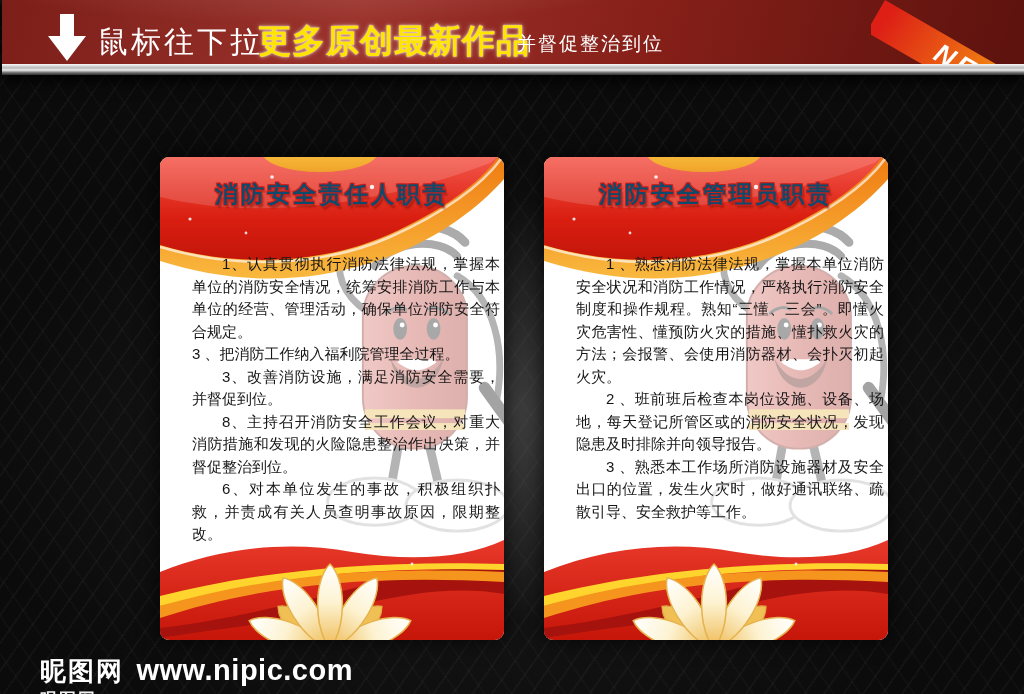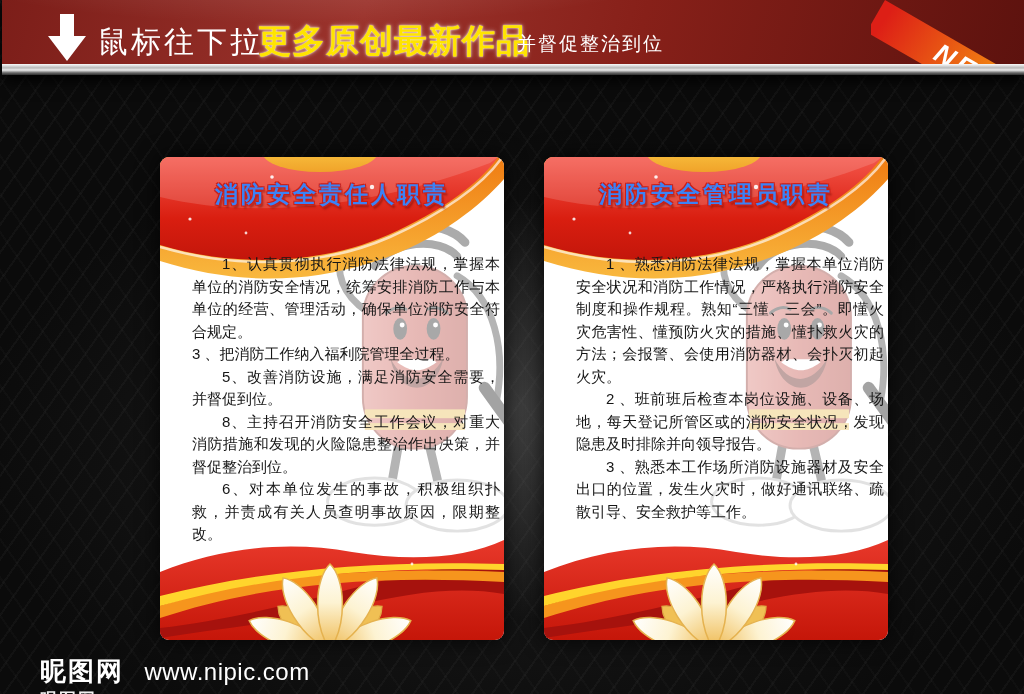--- a/index.html
+++ b/index.html
@@ -44,35 +44,35 @@
   
   .poster {
     position:absolute; top:157px; width:344px; height:483px; background:#fff;
     border-radius:9px; overflow:hidden; box-shadow:0 0 22px rgba(0,0,0,.8);
   }
   .poster-left { left:160px; }
   .poster-right { left:544px; }
   .head-art { position:absolute; top:0; left:0; width:344px; height:132px; z-index:2; }
   .poster-title {
     position:absolute; top:22px; left:0; width:100%; z-index:3; text-align:center;
-    font-size:23px; font-weight:bold; color:#3b82f6; letter-spacing:3px;
+    font-size:23px; font-weight:bold; color:#0c4a6e; letter-spacing:3px;
     text-shadow:-1px -1px 0 #c9201a, 1px -1px 0 #c9201a, -1px 1px 0 #c9201a, 1px 1px 0 #c9201a, 2px 3px 2px rgba(120,14,6,.55);
   }
   .mascot { position:absolute; top:56px; right:-14px; width:216px; height:324px; z-index:1; }
   .poster-body { position:absolute; top:96px; left:32px; width:308px; z-index:4; }
   .para {
     font-size:15px; line-height:22.5px; color:#161616;
     text-align:justify; text-indent:2em;
   }
   .poster-left .para:nth-of-type(2) { text-indent:0; }
   .foot-art { position:absolute; bottom:0; left:0; width:344px; height:112px; z-index:3; }
   
   .site-mark { position:absolute; left:40px; top:654px; color:#fff; z-index:5; }
   .site-name { font-size:26px; font-weight:bold; letter-spacing:2px; }
-  .site-url  { font-size:24px; font-weight:normal; margin-left:16px; letter-spacing:0.5px; }
+  .site-url  { font-size:29px; font-weight:bold; margin-left:8px; letter-spacing:0.5px; }
   .site-mark-cut {
     position:absolute; left:40px; top:688px; height:6px; overflow:hidden;
     color:#efefef; font-weight:bold; font-size:17px; z-index:5; letter-spacing:2px;
   }
   .id-mark { position:absolute; right:16px; top:663px; font-size:13.5px; color:#9b9b9b; letter-spacing:.5px; z-index:5; }
   .svgdefs { position:absolute; width:0; height:0; }
 </style>
 </head>
 <body>
 
@@ -188,21 +188,21 @@
         <use href="#mascotSym"></use>
       </svg>
     <svg class="head-art">
         <use href="#headArt"></use>
       </svg>
     <h2 class="poster-title">消防安全责任人职责</h2>
     <div class="poster-body">
 
     <p class="para">1、认真贯彻执行消防法律法规，掌握本单位的消防安全情况，统筹安排消防工作与本单位的经营、管理活动，确保单位消防安全符合规定。</p>
         <p class="para">3 、把消防工作纳入福利院管理全过程。</p>
-        <p class="para">5、改善消防设施，满足消防安全需要，并督促到位。</p>
+        <p class="para">3、改善消防设施，满足消防安全需要，并督促到位。</p>
         <p class="para">8、主持召开消防安全工作会议，对重大消防措施和发现的火险隐患整治作出决策，并督促整治到位。</p>
         <p class="para">6、对本单位发生的事故，积极组织扑救，并责成有关人员查明事故原因，限期整改。</p>
       </div>
     <svg class="foot-art">
         <use href="#footArt"></use>
       </svg>
   </section>
 
   <section class="poster poster-right">
     <svg class="mascot">

